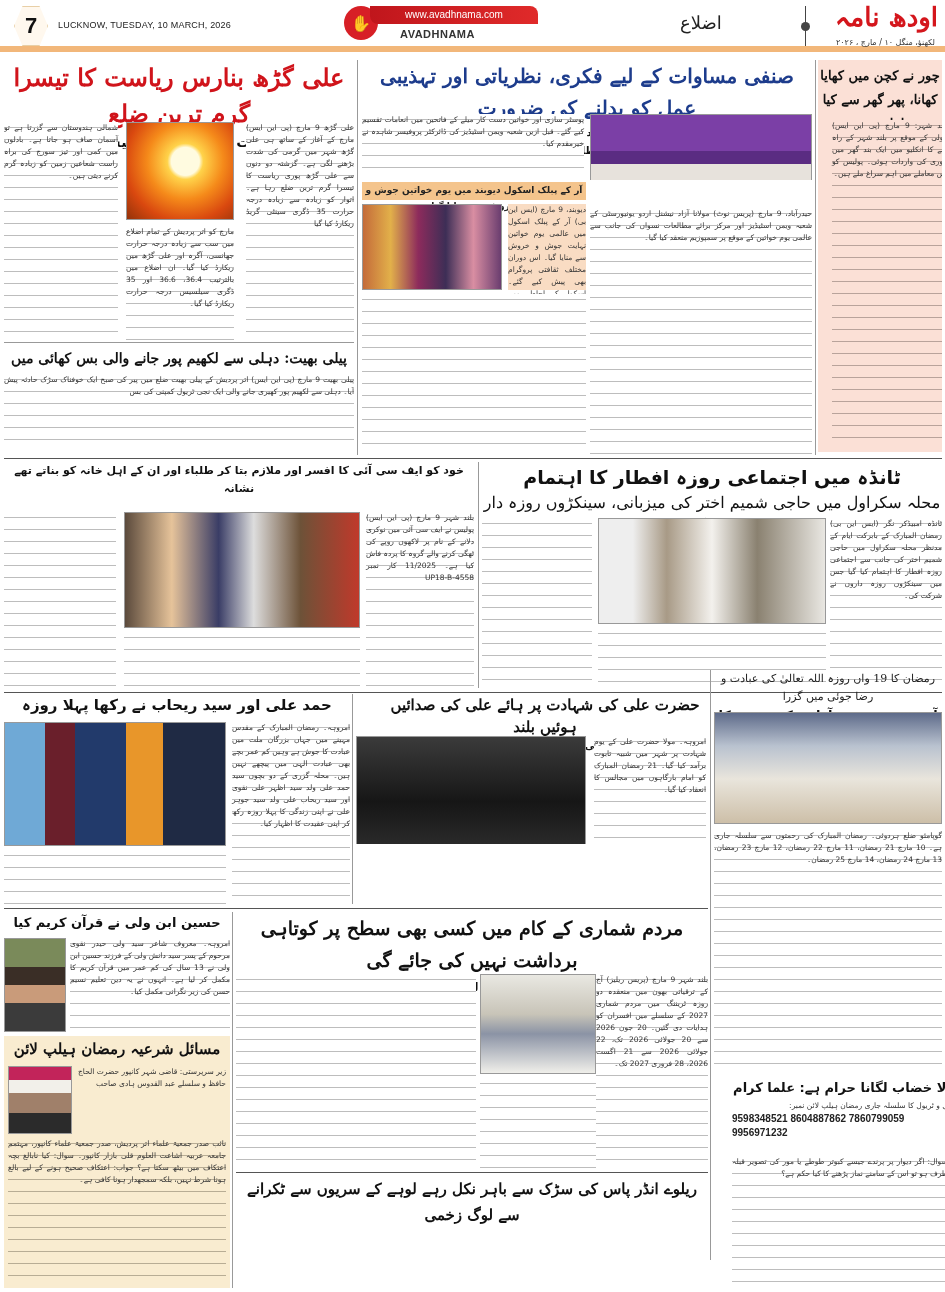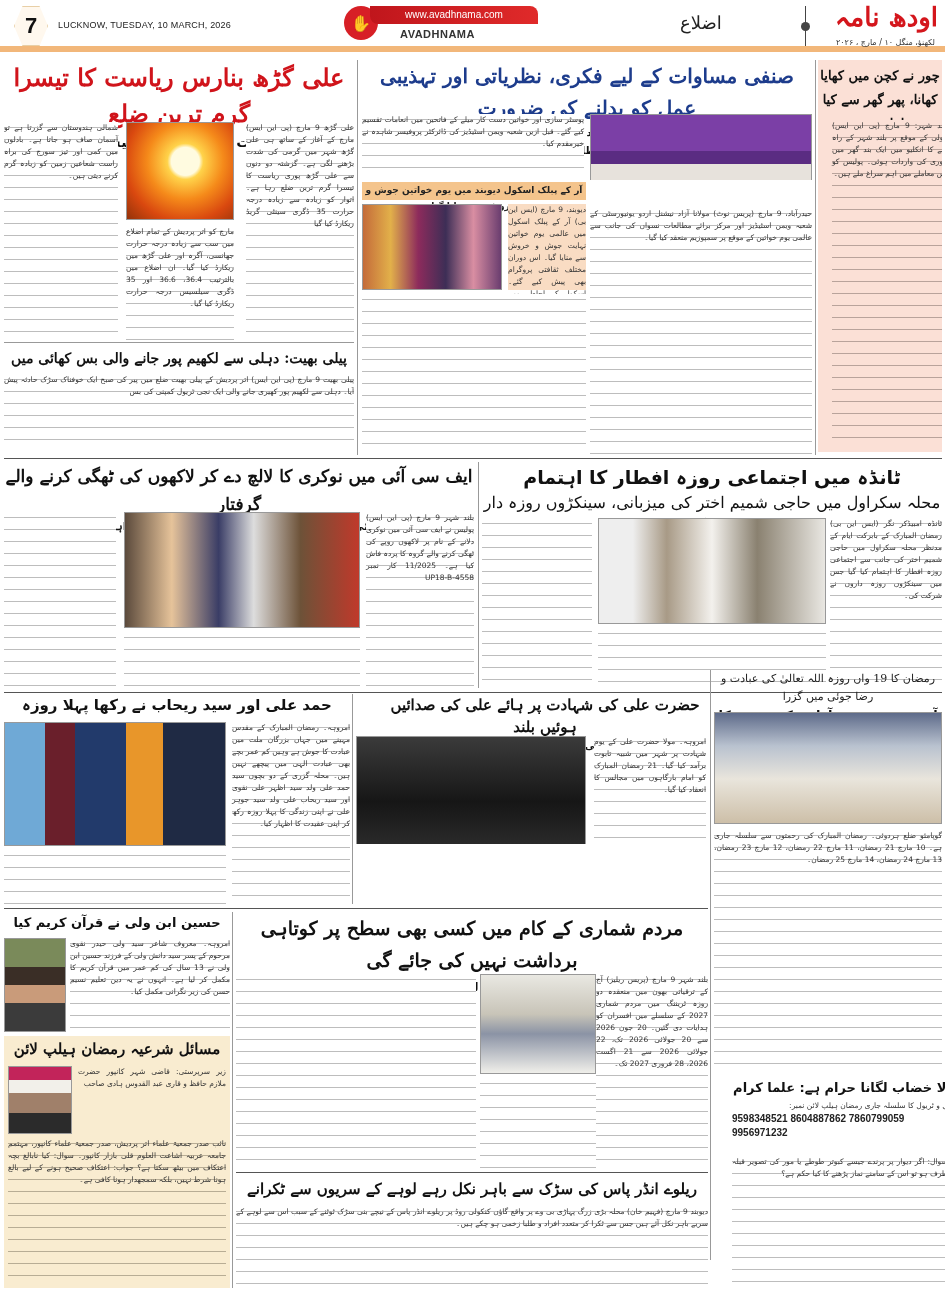--- a/index.html
+++ b/index.html
@@ -90,21 +90,20 @@
   <div class="vr" style="left:815px;top:60px;height:395px;"></div>
 
   <div class="block" style="left:818px;top:60px;width:124px;height:392px;background:#fbe0d6;">
     <div class="hl-black rtl" style="font-size:13px;line-height:24px;text-align:center;padding:4px 2px;font-family:'DejaVu Serif',serif;">چور نے کچن میں کھایا کھانا، پھر گھر سے کیا سامان چوری</div>
     <div class="body-text lines-pink" style="position:absolute;left:4px;top:60px;width:116px;height:328px;margin-left:10px;">بلند شہر: 9 مارچ (پی این ایس) ہولی کے موقع پر بلند شہر کے راہ سے کا انکلیو میں ایک بند گھر میں چوری کی واردات ہوئی۔ پولیس کو اس معاملے میں اہم سراغ ملے ہیں۔</div>
   </div>
 
   <div class="hr" style="left:4px;top:458px;width:938px;background:#555;"></div>
 
   <div class="block" style="left:4px;top:462px;width:470px;height:226px;">
-    <div class="hl-black rtl" style="font-size:17px;line-height:28px;text-align:center;font-family:'DejaVu Serif',serif;">ایف سی آئی میں نوکری کا لالچ دے کر لاکھوں کی ٹھگی کرنے والے گرفتار</div>
     <div class="hl-black rtl" style="font-size:11px;line-height:18px;text-align:center;">خود کو ایف سی آئی کا افسر اور ملازم بتا کر طلباء اور ان کے اہل خانہ کو بناتے تھے نشانہ</div>
     <div class="body-text lines" style="position:absolute;right:0;top:50px;width:108px;height:176px;">بلند شہر 9 مارچ (پی این ایس) پولیس نے ایف سی آئی میں نوکری دلانے کے نام پر لاکھوں روپے کی ٹھگی کرنے والے گروہ کا پردہ فاش کیا ہے۔ 11/2025 کار نمبر UP18-B-4558</div>
     <div class="photo" style="left:120px;top:50px;width:236px;height:116px;background:linear-gradient(90deg,#5b4a3c,#e6c39a 20%,#3a3d66 40%,#ddd 55%,#6d5238 75%,#c0392b);"></div>
     <div class="body-text lines" style="position:absolute;left:120px;top:170px;width:236px;height:56px;"></div>
     <div class="body-text lines" style="position:absolute;left:0;top:50px;width:112px;height:176px;"></div>
   </div>
 
   <div class="vr" style="left:478px;top:462px;height:226px;"></div>
 
   <div class="block" style="left:482px;top:462px;width:460px;height:226px;">
@@ -148,40 +147,39 @@
 
   <div class="block" style="left:4px;top:912px;width:226px;height:120px;">
     <div class="hl-black rtl" style="font-size:13px;line-height:22px;text-align:center;">حسین ابن ولی نے قرآن کریم کیا مکمل</div>
     <div class="body-text lines" style="position:absolute;right:0;top:26px;width:160px;height:94px;">امروہہ۔ معروف شاعر سید ولی حیدر نقوی مرحوم کے پسر سید دانش ولی کے فرزند حسین ابن ولی نے 13 سال کی کم عمر میں قرآن کریم کا مکمل کر لیا ہے۔ انہوں نے یہ دین تعلیم نسیم حسن کی زیر نگرانی مکمل کیا۔</div>
     <div class="photo" style="left:0;top:26px;width:62px;height:94px;background:linear-gradient(180deg,#7a8a5a 0 30%,#3a2e26 30% 50%,#c99b7a 50% 70%,#3b3b3b 70%);"></div>
   </div>
 
   <div class="block" style="left:4px;top:1036px;width:226px;height:252px;background:#f9ecd0;">
     <div class="hl-black rtl" style="font-size:15px;line-height:26px;text-align:center;font-family:'DejaVu Serif',serif;">مسائل شرعیہ رمضان ہیلپ لائن</div>
     <div class="photo" style="left:4px;top:30px;width:64px;height:68px;background:linear-gradient(180deg,#c2245a 0 20%,#f2f0ea 20% 40%,#a0806a 40% 70%,#2b2b2b 70%);"></div>
-    <div class="body-text" style="position:absolute;right:4px;top:30px;width:148px;height:68px;background:#f9ecd0;">زیر سرپرستی: قاضی شہر کانپور حضرت ملازم حافظ و قاری عبد القدوس ہادی صاحب</div>
+    <div class="body-text" style="position:absolute;right:4px;top:30px;width:148px;height:68px;background:#f9ecd0;">زیر سرپرستی: قاضی شہر کانپور حضرت الحاج حافظ و سلسلے عبد القدوس ہادی صاحب</div>
     <div class="body-text lines-beige" style="position:absolute;left:4px;top:102px;width:218px;height:146px;">نائب صدر جمعیۃ علماء اتر پردیش، صدر جمعیۃ علماء کانپور، مہتمم جامعہ عربیہ اشاعت العلوم قلی بازار کانپور۔ سوال: کیا نابالغ بچہ اعتکاف میں بیٹھ سکتا ہے؟ جواب: اعتکاف صحیح ہونے کے لیے بالغ ہونا شرط نہیں، بلکہ سمجھدار ہونا کافی ہے۔</div>
   </div>
 
   <div class="vr" style="left:232px;top:912px;height:376px;"></div>
 
   <div class="block" style="left:236px;top:912px;width:472px;height:256px;">
     <div class="hl-black rtl" style="font-size:19px;line-height:32px;text-align:center;font-family:'DejaVu Serif',serif;">مردم شماری کے کام میں کسی بھی سطح پر کوتاہی برداشت نہیں کی جائے گی</div>
     <div class="hl-black rtl" style="font-size:12px;line-height:22px;text-align:center;">ضلع اور انچارج سطح کے افسران کے لیے دو روزہ ٹریننگ میں ضروری ہدایات</div>
     <div class="body-text lines" style="position:absolute;right:0;top:62px;width:112px;height:194px;">بلند شہر 9 مارچ (پریس ریلیز) آج کے ترقیاتی بھون میں منعقدہ دو روزہ ٹریننگ میں مردم شماری 2027 کے سلسلے میں افسران کو ہدایات دی گئیں۔ 20 جون 2026 سے 20 جولائی 2026 تک، 22 جولائی 2026 سے 21 اگست 2026، 28 فروری 2027 تک۔</div>
     <div class="photo" style="left:244px;top:62px;width:116px;height:100px;background:linear-gradient(180deg,#e9e8e2,#c8c4b8 40%,#8b93a5 60%,#f0efea);"></div>
     <div class="body-text lines" style="position:absolute;left:244px;top:166px;width:116px;height:90px;"></div>
     <div class="body-text lines" style="position:absolute;left:0;top:62px;width:240px;height:194px;"></div>
   </div>
 
   <div class="hr" style="left:236px;top:1172px;width:472px;background:#555;"></div>
 
   <div class="block" style="left:236px;top:1176px;width:472px;height:112px;">
     <div class="hl-black rtl" style="font-size:15px;line-height:26px;text-align:center;font-family:'DejaVu Serif',serif;">ریلوے انڈر پاس کی سڑک سے باہر نکل رہے لوہے کے سریوں سے ٹکرانے سے لوگ زخمی</div>
-    <div class="body-text lines" style="position:absolute;left:0;top:30px;width:472px;height:82px;">دیوبند 9 مارچ (فہیم خان) محلہ بڑی زرگ پہاڑی بی وے پر واقع گاؤں کنکولی روڈ پر ریلوے انڈر پاس کے نیچے بنی سڑک ٹوٹنے کے سبب اس سے لوہے کے سریے باہر نکل آئے ہیں جس سے ٹکرا کر متعدد افراد و طلبا زخمی ہو چکے ہیں۔</div>
   </div>
 
   <div class="block" style="left:732px;top:1076px;width:228px;height:212px;">
     <div class="hl-black rtl" style="font-size:13px;line-height:24px;text-align:center;">کالا خضاب لگانا حرام ہے: علما کرام</div>
     <div class="body-text" style="position:relative;background:#fff;">سوال و ٹریول کا سلسلہ جاری رمضان ہیلپ لائن نمبر:</div>
     <div style="font:bold 10px 'Liberation Sans',sans-serif;color:#222;text-align:left;line-height:14px;">9598348521 8604887862 7860799059 9956971232</div>
     <div class="body-text lines" style="position:absolute;left:0;top:80px;width:228px;height:132px;">1۔ سوال: اگر دیوار پر پرندے جیسے کبوتر طوطے یا مور کی تصویر قبلہ کی طرف ہو تو اس کے سامنے نماز پڑھنے کا کیا حکم ہے؟</div>
   </div>
 
 </div>

